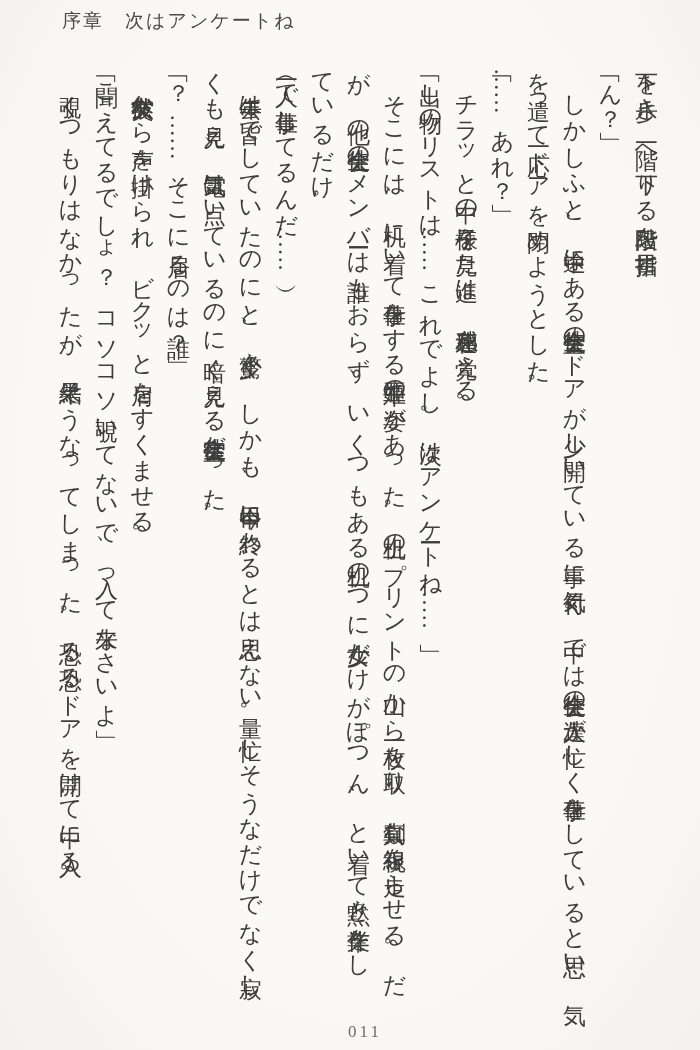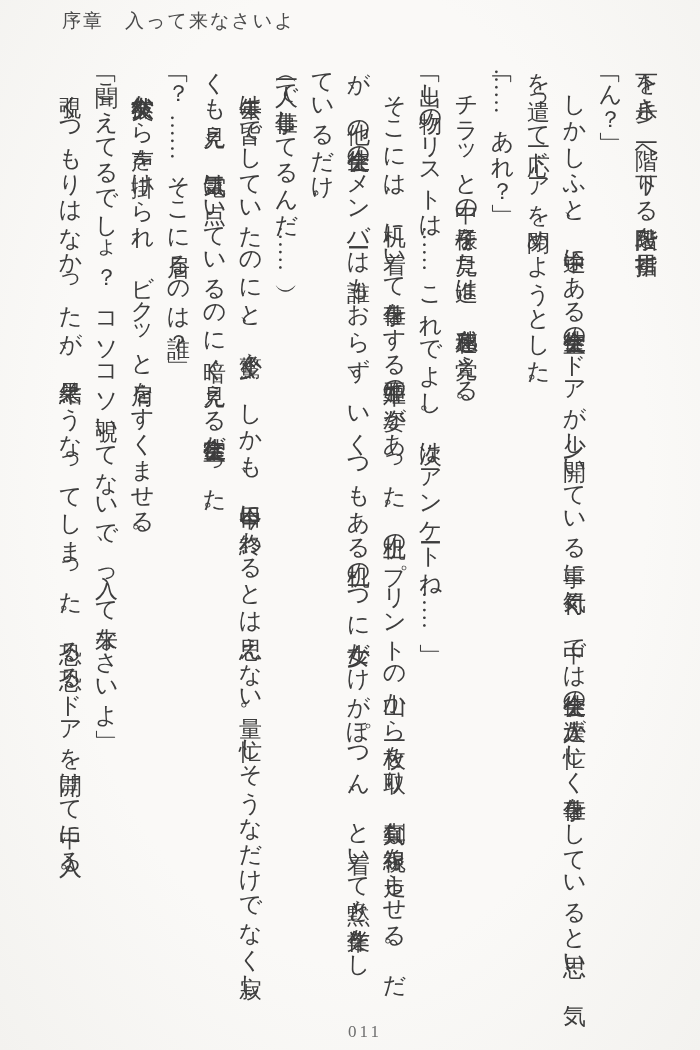--- a/index.html
+++ b/index.html
@@ -56,21 +56,21 @@
     font-size: 17px;
     letter-spacing: 3px;
     color: #6e6e6e;
   }
 </style>
 </head>
 <body>
 
 <div class="page">
 
-  <div class="chapter-header">序章　入って来なさいよ</div>
+  <div class="chapter-header">序章　次はアンケートね</div>
 
   <div class="text-area">
     <p>下を歩き、一階へ下りる階段を目指す。</p>
     <p class="dlg">「ん？」</p>
     <p>　しかしふと、途中にある生徒会室のドアが少し開いている事に気付く。中では生徒会の人達が忙しく仕事をしていると思い、気を遣って一応ドアを閉めようとした。</p>
     <p class="dlg">「……あれ？」</p>
     <p>　チラッと中の様子を見た進は、違和感を覚える。</p>
     <p class="dlg">「出し物のリストは……これでよし。次はアンケートね……」</p>
     <p>　そこには、机に着いて仕事をする千亜姫の姿があった。机上のプリントの山から一枚を取り、真剣な視線を走らせる。だが、他の生徒会のメンバーは誰もおらず、いくつもある机の一つに少女だけがぽつん、と着いて黙々と作業をしているだけ。</p>
     <p class="dlg">（一人で仕事してるんだ……）</p>

